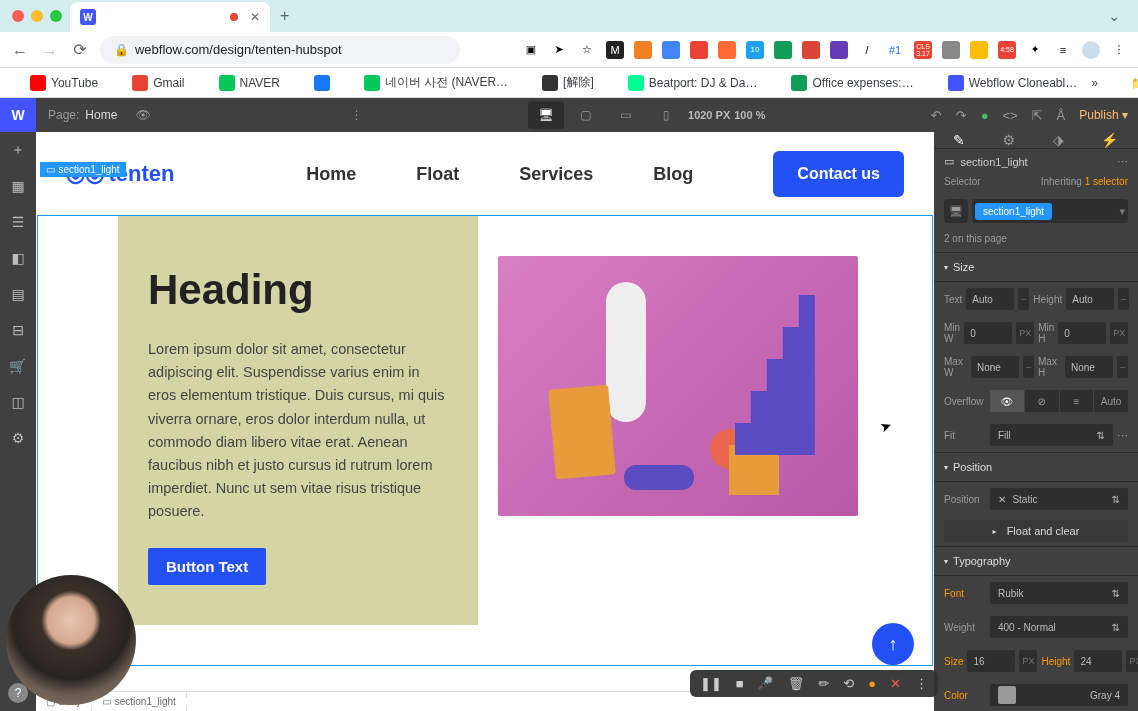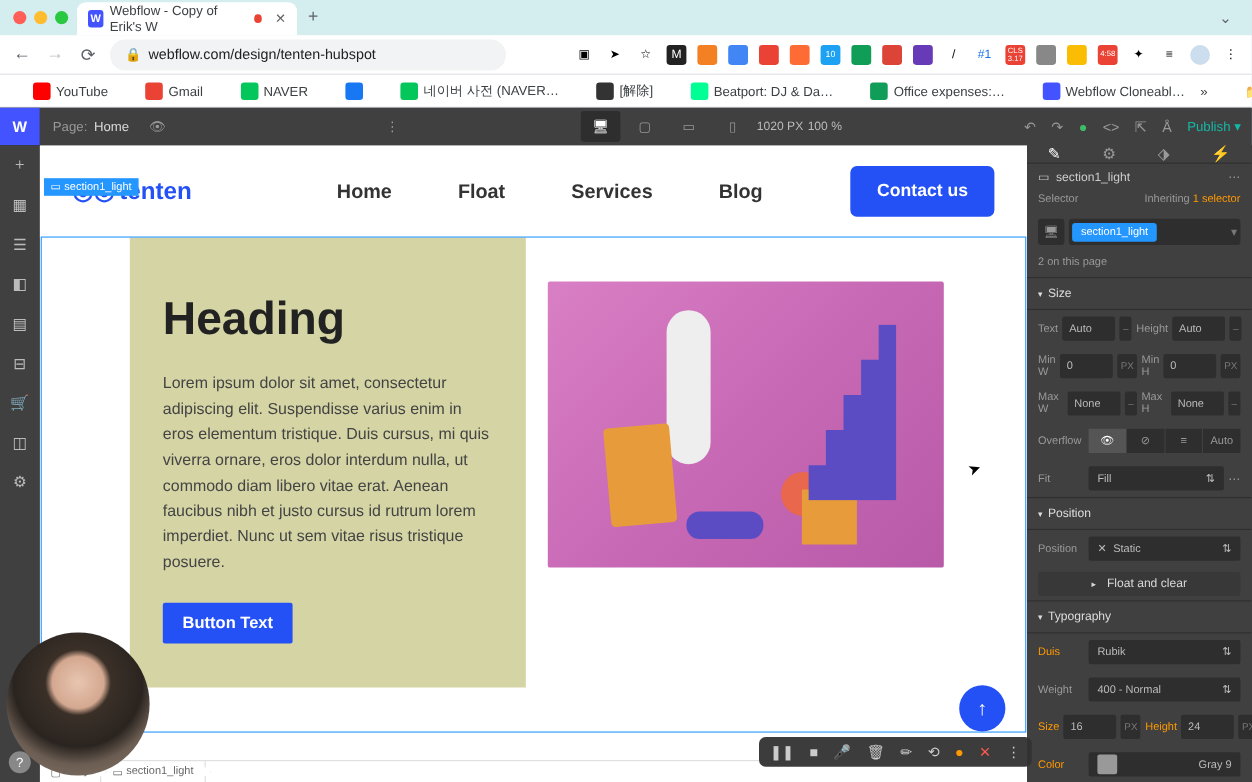--- a/index.html
+++ b/index.html
@@ -34,25 +34,25 @@
 
 .wf-app { position: absolute; top: 98px; left: 0; right: 0; bottom: 0; background: #2e2e2e; display: flex; flex-direction: column; }
 .wf-topbar { height: 34px; background: #404040; display: flex; align-items: center; color: #d9d9d9; font-size: 12px; }
 .wf-logo { width: 36px; height: 34px; background: #4353ff; display: flex; align-items: center; justify-content: center; color: #fff; font-weight: bold; font-size: 14px; }
 .wf-page { padding: 0 12px; display: flex; align-items: center; gap: 6px; }
 .wf-page .lbl { color: #999; }
 .wf-eye { margin-left: 6px; color: #999; }
 .wf-top-center { margin-left: auto; display: flex; align-items: center; gap: 4px; }
 .wf-bp { width: 36px; height: 28px; display: flex; align-items: center; justify-content: center; color: #999; border-radius: 3px; }
 .wf-bp.active { background: #2e2e2e; color: #fff; }
-.wf-dims { color: #bbb; font-size: 11px; display: flex; gap: 4px; }
+.wf-dims { color: #bbb; font-size: 11px; display: flex; gap: 4px; font-weight: bold; }
 .wf-top-right { margin-left: auto; display: flex; align-items: center; gap: 14px; padding-right: 10px; }
 .wf-tr-ic { color: #999; font-size: 13px; }
 .wf-tr-ic.green { color: #3fbd64; }
-.wf-publish { color: #14b8a6; font-size: 12px; }
+.wf-publish { color: #fdba74; font-size: 12px; }
 
 .wf-body { flex: 1; display: flex; overflow: hidden; }
 .wf-left { width: 36px; background: #404040; display: flex; flex-direction: column; align-items: center; padding-top: 8px; gap: 16px; }
 .wf-left-ic { width: 20px; height: 20px; color: #bbb; display: flex; align-items: center; justify-content: center; font-size: 14px; }
 
 .wf-canvas-wrap { flex: 1; background: #2e2e2e; position: relative; overflow: hidden; }
 .wf-canvas { position: absolute; top: 0; left: 0; right: 0; bottom: 16px; background: #fff; overflow: hidden; }
 
 
 .sel-tag { position: absolute; top: 30px; left: 4px; background: #2496ff; color: #fff; font-size: 10px; padding: 2px 6px; display: flex; align-items: center; gap: 3px; z-index: 10; }
@@ -126,21 +126,20 @@
 
 <div class="browser-top">
   <div class="tab-bar">
     <div class="traffic-lights">
       <div class="tl red"></div>
       <div class="tl yellow"></div>
       <div class="tl green"></div>
     </div>
     <div class="tab">
       <div class="favicon">W</div>
-      <span>Webflow - Copy of Erik's W</span>
       <div class="rec"></div>
       <span class="x">✕</span>
     </div>
     <div class="new-tab">+</div>
     <div class="tab-chevron">⌄</div>
   </div>
 
   <div class="addr-bar">
     <div class="nav-btn">←</div>
     <div class="nav-btn" style="opacity:.4">→</div>
@@ -402,21 +401,21 @@
       </div>
       <div class="rp-sel-row" style="justify-content:center;background:#383838;margin:4px 10px;border-radius:3px;padding:5px">
         <span style="font-size:8px;margin-right:6px">▸</span>
         <span>Float and clear</span>
       </div>
 
       <div class="rp-section-hdr">
           <span>Typography</span>
         </div>
       <div class="rp-sel-row">
-        <span class="rp-label hl">Duis</span>
+        <span class="rp-label hl">Font</span>
         <div class="rp-select">
             <span>Rubik</span>
             <span>⇅</span>
           </div>
       </div>
       <div class="rp-sel-row">
         <span class="rp-label">Weight</span>
         <div class="rp-select">
             <span>400 - Normal</span>
             <span>⇅</span>
@@ -427,21 +426,21 @@
         <input class="rp-input" value="16" style="">
         <span class="rp-unit">PX</span>
         <span class="rp-label hl">Height</span>
         <input class="rp-input" value="24" style="">
         <span class="rp-unit">PX</span>
       </div>
       <div class="rp-sel-row">
         <span class="rp-label hl">Color</span>
         <div class="rp-select">
             <div class="rp-swatch"></div>
-            <span>Gray 9</span>
+            <span>Gray 4</span>
           </div>
       </div>
 
     </div>
   </div>
 </div>
 
 <div class="vc">
   <span class="vc-ic">❚❚</span>
   <span class="vc-ic">■</span>

